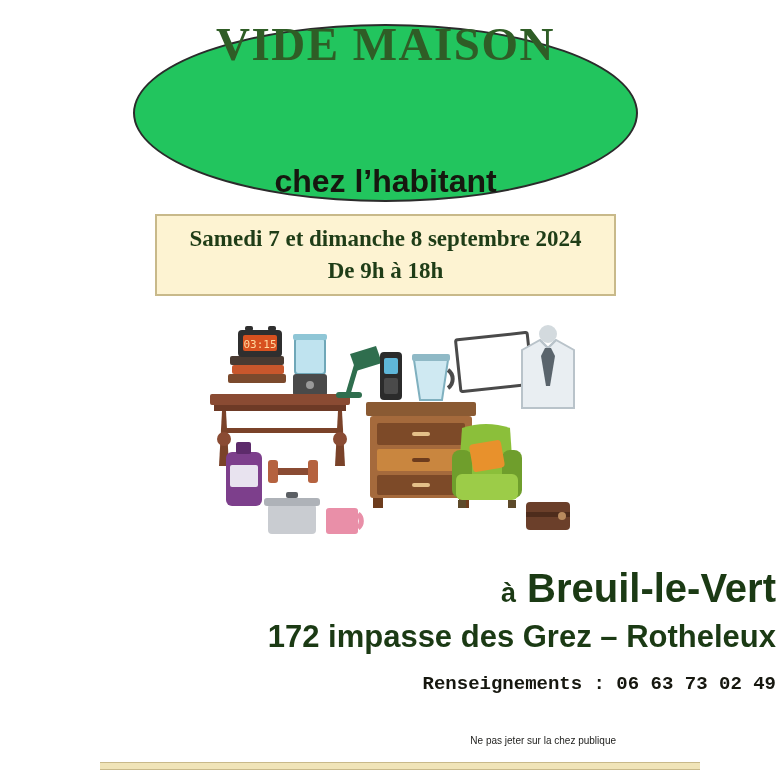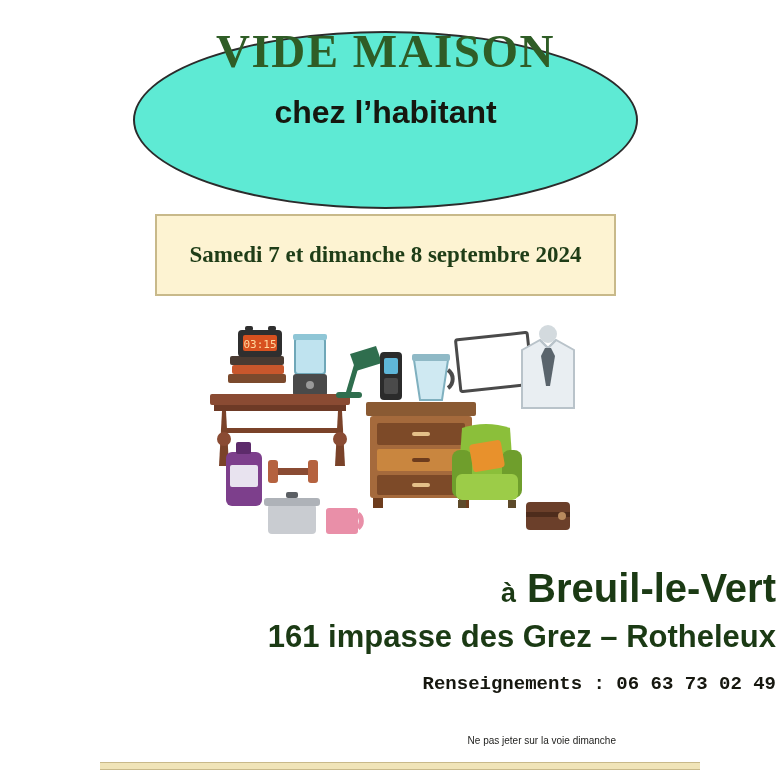--- a/index.html
+++ b/index.html
@@ -20,30 +20,30 @@
     position: relative;
     width: 776px;
     height: 776px;
     background: #ffffff;
   }
 
   
   .title-ellipse {
     position: absolute;
     left: 133px;
-    top: 31px;
+    top: 24px;
     width: 505px;
     height: 178px;
     border: 2px solid #2b2b2b;
     border-radius: 50%;
-    background: #5eead4;
+    background: #22c55e;
     display: flex;
     flex-direction: column;
     align-items: center;
-    justify-content: flex-start;
+    justify-content: space-between;
     box-sizing: border-box;
   }
   .title-main {
     font-family: "Liberation Serif", serif;
     font-weight: bold;
     font-size: 47px;
     letter-spacing: 1.5px;
     color: #2f5d26;
     line-height: 1.05;
     text-align: center;
@@ -160,20 +160,21 @@
 
 <div class="poster">
 
   <div class="title-ellipse">
     <div class="title-main">VIDE MAISON</div>
     <div class="title-sub">chez l’habitant</div>
   </div>
 
   <div class="date-box">
     <div class="date-line1">Samedi 7 et dimanche 8 septembre 2024</div>
+    <div class="date-line2">De 9h à 18h</div>
   </div>
 
   <div class="illustration">
     <svg width="400" height="230" viewBox="0 0 400 230" xmlns="http://www.w3.org/2000/svg">
 
       <g>
         <rect x="38" y="50" width="58" height="9" rx="2" fill="#7b4a2d"></rect>
         <rect x="42" y="41" width="52" height="9" rx="2" fill="#c8572c"></rect>
         <rect x="40" y="32" width="54" height="9" rx="2" fill="#4a3b32"></rect>
       </g>
@@ -285,20 +286,20 @@
       </g>
 
     </svg>
   </div>
 
   <div class="address">
     <div class="addr-city">
       <span class="small-a">à</span>
       <span>Breuil-le-Vert</span>
     </div>
-    <div class="addr-street">161 impasse des Grez – Rotheleux</div>
+    <div class="addr-street">172 impasse des Grez – Rotheleux</div>
     <div class="addr-phone">Renseignements : 06 63 73 02 49</div>
   </div>
 
-  <div class="footer-note">Ne pas jeter sur la voie dimanche</div>
+  <div class="footer-note">Ne pas jeter sur la chez publique</div>
   <div class="footer-bar"></div>
 
 </div>
 
 </body></html>

